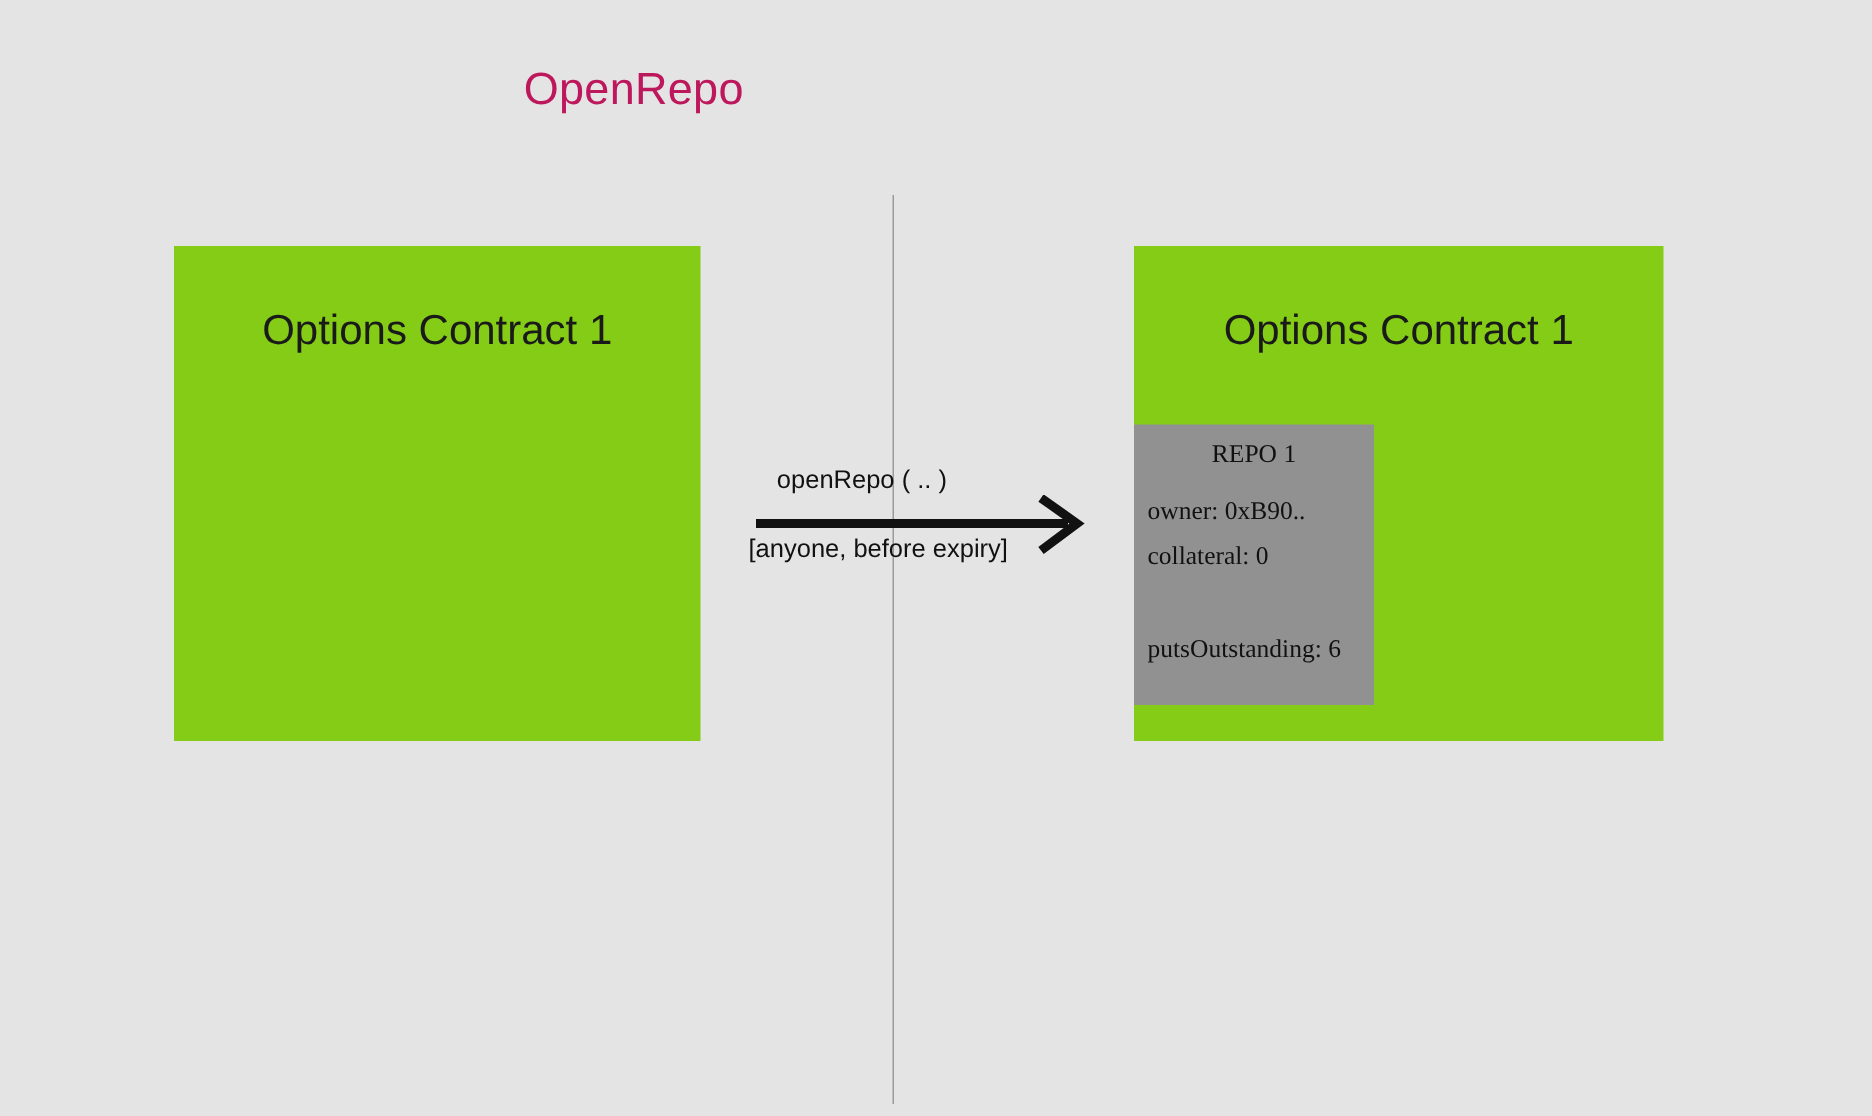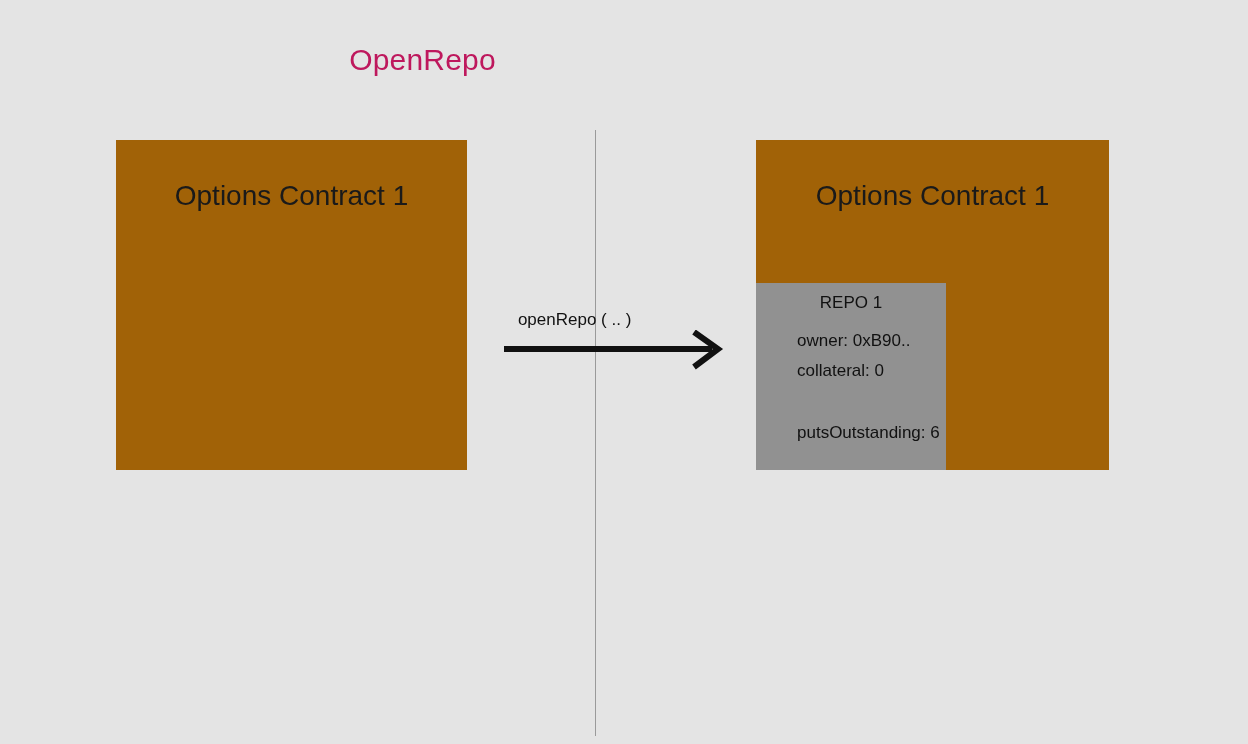--- a/index.html
+++ b/index.html
@@ -40,21 +40,22 @@
     left: 595px;
     top: 130px;
     width: 1px;
     height: 606px;
     background: #9a9a9a;
   }
 
   
   .contract-box {
     position: absolute;
-    background: #a16207;
+    background: #84cc16;
+    margin-top: 24px;
   }
   .contract-box.left {
     left: 116px;
     top: 140px;
     width: 351px;
     height: 330px;
   }
   .contract-box.right {
     left: 756px;
     top: 140px;
@@ -71,43 +72,43 @@
     line-height: 34px;
     color: #1a1a1a;
     white-space: nowrap;
   }
 
   
   .repo-box {
     position: absolute;
     left: 756px;
     top: 283px;
-    width: 190px;
+    width: 160px;
     height: 187px;
     background: #919191;
+    font-family: Liberation Serif, serif;
   }
   .repo-title {
     position: absolute;
     left: 0;
     right: 0;
     top: 8px;
     text-align: center;
     font-size: 17px;
     line-height: 24px;
     color: #111111;
     white-space: nowrap;
   }
   .repo-field {
     position: absolute;
     left: 9px;
     font-size: 17px;
     line-height: 22px;
     color: #111111;
     white-space: nowrap;
-    margin-left: 32px;
   }
   .repo-field.f0 { top: 47px; }
   .repo-field.f1 { top: 77px; }
   .repo-field.f2 { top: 139px; }
 
   
   .arrow-label {
     position: absolute;
     left: 499px;
     top: 285px;
@@ -136,20 +137,21 @@
   <div class="diagram-title">OpenRepo</div>
 
   <div class="divider"></div>
 
   <div class="contract-box left">
     <div class="contract-title">Options Contract 1</div>
   </div>
 
   <div class="arrow-label">
     <span>openRepo ( .. )</span>
+    <span class="line2">[anyone, before expiry]</span>
   </div>
 
   <div class="arrow-wrap">
     <svg width="230" height="40" viewBox="0 0 230 40">
       <line x1="6" y1="19" x2="214" y2="19" stroke="#111111" stroke-width="6" stroke-linecap="butt"></line>
       <polyline points="196,2 220,19 196,37" fill="none" stroke="#111111" stroke-width="6" stroke-linecap="butt" stroke-linejoin="miter"></polyline>
     </svg>
   </div>
 
   <div class="contract-box right">

